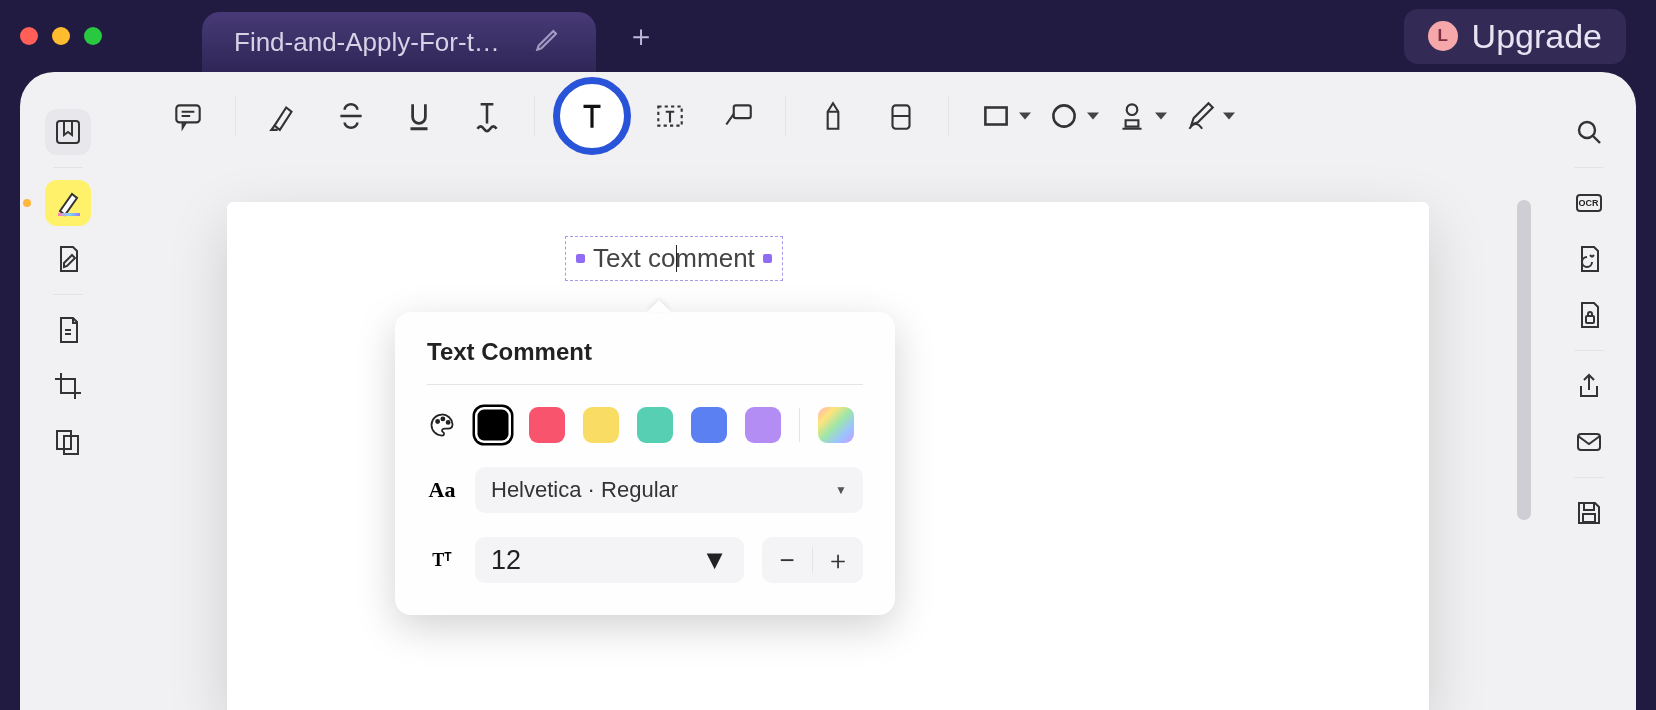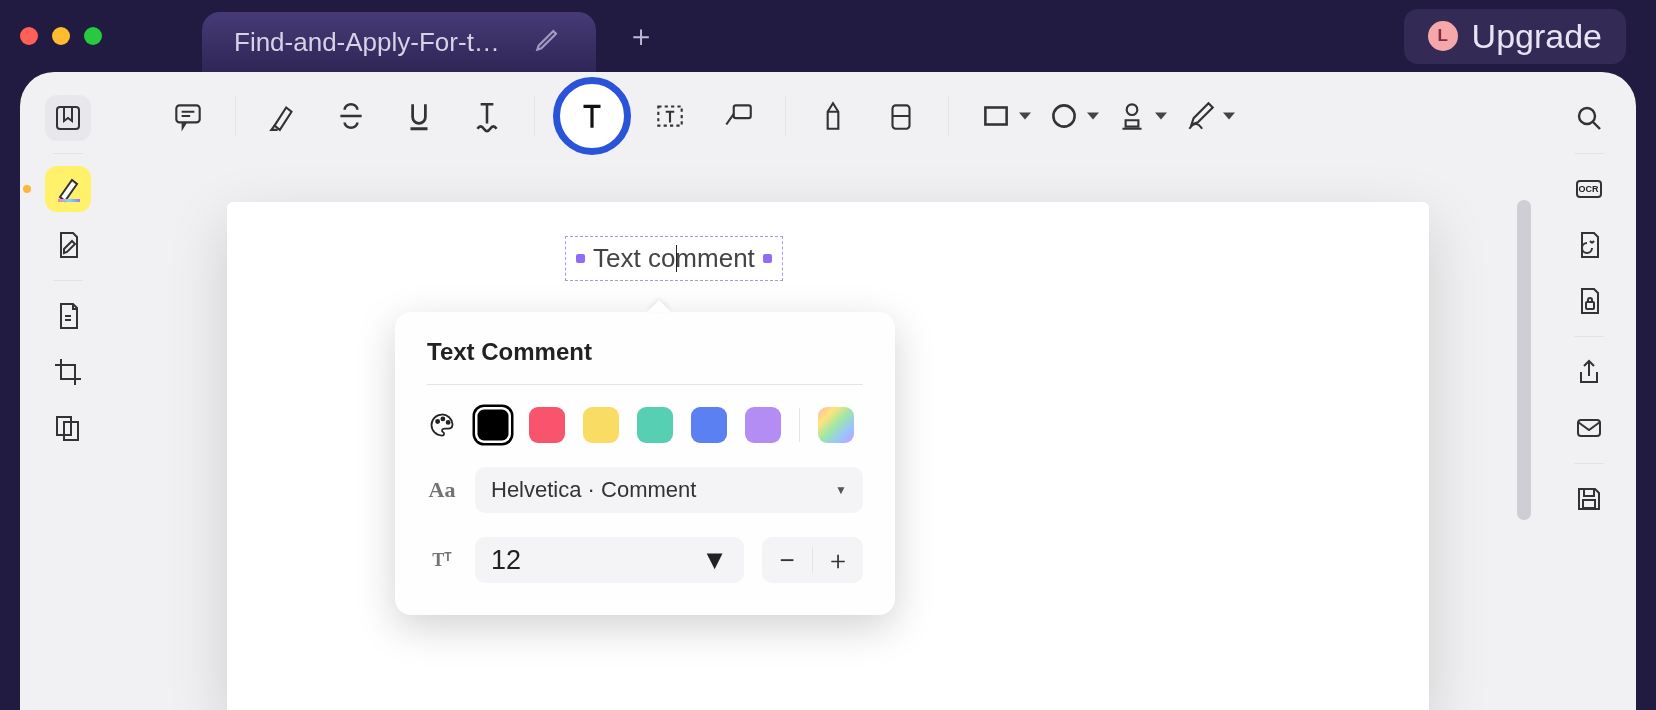--- a/index.html
+++ b/index.html
@@ -27,21 +27,21 @@
   .tab{height:60px;margin-top:12px;display:flex;align-items:center;gap:18px;padding:0 32px;border-radius:18px 18px 0 0;background:linear-gradient(180deg,var(--tab-grad-b) 0%,var(--tab-grad-a) 100%);color:#d6d3e6;font-size:26px;max-width:400px;}
   .tab .name{white-space:nowrap;overflow:hidden;text-overflow:ellipsis;max-width:280px;}
   .pencil{opacity:.7;}
   .tab-new{color:#bfb9d8;font-size:30px;margin-left:30px;cursor:pointer;}
   .spacer{flex:1;}
   .upgrade{display:flex;align-items:center;gap:14px;background:#332b56;border-radius:14px;padding:8px 24px;margin-right:30px;}
   .avatar{width:30px;height:30px;border-radius:50%;background:#f5a7a9;color:#7d2c42;font-weight:700;display:flex;align-items:center;justify-content:center;font-size:17px;}
   .upgrade span.lbl{color:#e7e4f3;font-size:34px;}
   
   .workspace{position:absolute;left:20px;right:20px;top:72px;bottom:0;background:#f1f0f2;border-radius:var(--panel-radius) var(--panel-radius) 0 0;display:flex;overflow:hidden;}
-  .left-rail, .right-rail{width:95px;display:flex;flex-direction:column;align-items:center;padding-top:23px;gap:10px;}
+  .left-rail, .right-rail{width:95px;display:flex;flex-direction:column;align-items:center;padding-top:37px;gap:10px;}
   .rail-btn{width:46px;height:46px;border-radius:12px;display:flex;align-items:center;justify-content:center;position:relative;}
   .rail-btn.sel{background:#e8e7ec;}
   .rail-btn.hi{background:#fff26a;}
   .rail-btn.hi:before{content:"";position:absolute;left:-22px;width:8px;height:8px;border-radius:50%;background:#ffb63b;}
   .rail-sep{width:30px;height:1px;background:var(--grey-border);margin:2px 0;}
   .rail-svg{width:32px;height:32px;}
   
   .center{flex:1;display:flex;flex-direction:column;}
   .toolbar{height:88px;display:flex;align-items:center;padding:0 44px;gap:10px;}
   .tbtn{width:58px;height:58px;display:flex;align-items:center;justify-content:center;border-radius:12px;position:relative;}
@@ -60,21 +60,21 @@
   .hR{margin-left:8px;}
   .text-comment-box .txt{position:relative;}
   .text-comment-box .cursor{position:absolute;left:51%;top:2px;bottom:2px;width:1px;background:#222;}
   
   .popup{position:absolute;top:110px;left:168px;width:500px;background:#fefeff;border-radius:16px;box-shadow:var(--popup-shadow);padding:26px 32px 32px;}
   .popup:before{content:"";position:absolute;top:-12px;left:252px;width:0;height:0;border-left:12px solid transparent;border-right:12px solid transparent;border-bottom:12px solid #fefeff;filter:drop-shadow(0 -2px 2px rgba(0,0,0,.08));}
   .popup h3{margin:0 0 18px;font-size:24px;font-weight:600;color:#222;}
   .popup hr{border:none;border-top:1px solid var(--grey-border);margin:0 0 22px;}
   .row{display:flex;align-items:center;gap:18px;margin-bottom:24px;}
   .row:last-child{margin-bottom:0;}
-  .row-ico{width:30px;display:flex;justify-content:center;color:#737373;}
+  .row-ico{width:30px;display:flex;justify-content:center;color:#000000;}
   .swatches{display:flex;gap:18px;align-items:center;}
   .sw{width:36px;height:36px;border-radius:9px;cursor:pointer;}
   .sw.sel{box-shadow:0 0 0 2.5px #fff inset,0 0 0 2.5px #000;}
   .sw-sep{width:1px;height:34px;background:var(--grey-border);}
   .sw-rainbow{background:linear-gradient(135deg,#ffb6b6,#ffe47a,#9de6a9,#9bc3ff,#c79bff);}
   .selectbox{flex:1;height:46px;background:#f4f3f6;border-radius:10px;display:flex;align-items:center;padding:0 16px;font-size:22px;color:#333;justify-content:space-between;}
   .selectbox .car{font-size:12px;color:#555;}
   .sizegroup{display:flex;align-items:center;gap:18px;flex:1;}
   .sizebox{flex:1;height:46px;background:#f4f3f6;border-radius:10px;display:flex;align-items:center;justify-content:space-between;padding:0 16px;font-size:27px;}
   .stepper{height:46px;background:#f4f3f6;border-radius:10px;display:flex;align-items:center;}
@@ -286,21 +286,21 @@
               <div class="sw" style="background:#5a80f2"></div>
               <div class="sw" style="background:#b38cf4"></div>
               <div class="sw-sep"></div>
               <div class="sw sw-rainbow"></div>
             </div>
           </div>
 
           <div class="row">
             <span class="row-ico" style="font:700 22px serif">Aa</span>
             <div class="selectbox">
-              <span>Helvetica · Comment</span>
+              <span>Helvetica · Regular</span>
               <span class="car">▼</span>
             </div>
           </div>
 
           <div class="row">
             <span class="row-ico" style="font:700 18px serif">T<span style="font-size:12px">T</span></span>
             <div class="sizegroup">
               <div class="sizebox">
                 <span>12</span>
                 <span class="car">▼</span>

